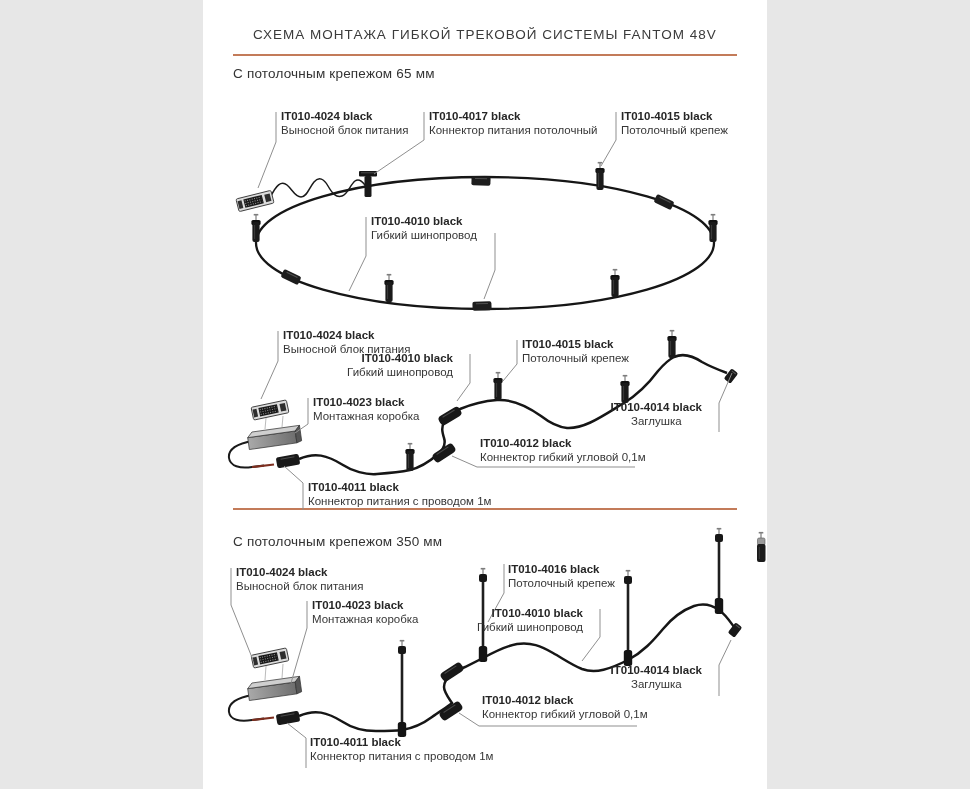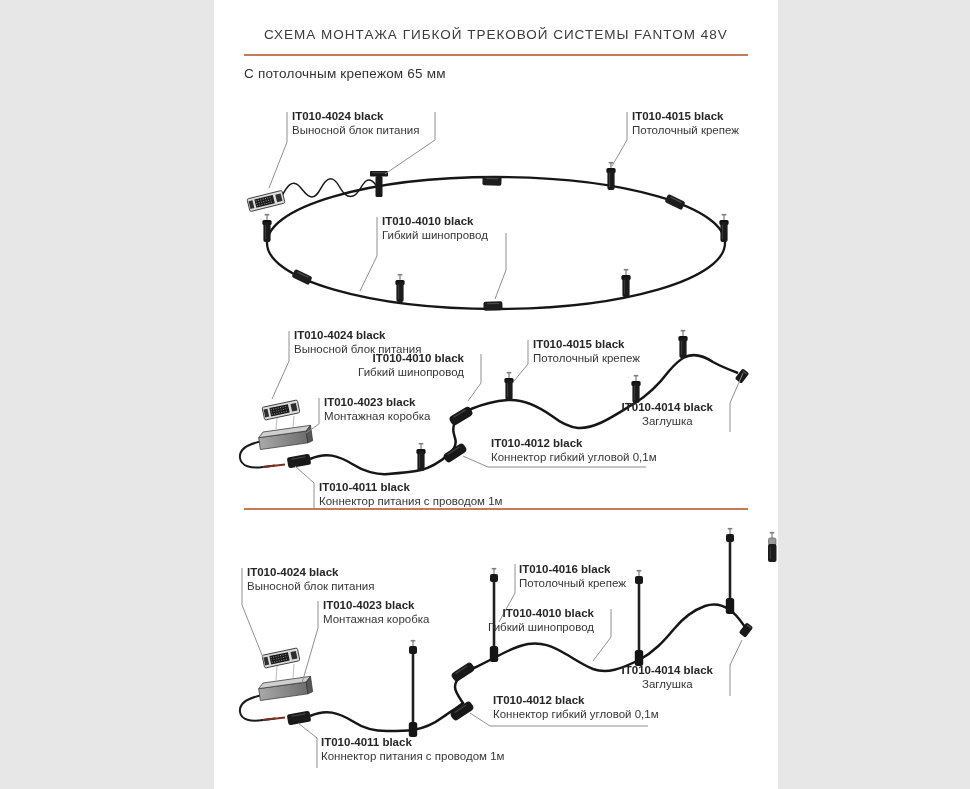--- a/index.html
+++ b/index.html
@@ -1,18 +1,18 @@
 <!DOCTYPE html>
 <html><head>
 <meta charset="utf-8">
 <style>
   html,body{margin:0;padding:0;}
   body{width:970px;height:789px;overflow:hidden;background:#e7e7e7;
        font-family:"Liberation Sans", sans-serif;}
-  .page{position:relative;width:956px;height:789px;background:#e7e7e7;margin-left:11px;}
+  .page{position:relative;width:956px;height:789px;background:#e7e7e7;}
   .sheet{position:absolute;left:203px;top:0;width:564px;height:789px;background:#ffffff;}
   .title{position:absolute;left:203px;top:27px;width:564px;text-align:center;
          font-size:13.5px;letter-spacing:1px;color:#3b3b3b;font-weight:400;}
   .rule{position:absolute;left:233px;width:504px;height:2px;background:#c37b59;}
   .rule1{top:54px;} .rule2{top:508px;}
   .heading{position:absolute;font-size:13.5px;color:#333;font-weight:400;letter-spacing:.2px;}
   .h1{left:233px;top:66px;} .h2{left:233px;top:534px;}
   svg.overlay{position:absolute;left:0;top:0;}
   .lbl{position:absolute;font-size:11.5px;line-height:14px;color:#2b2b2b;white-space:nowrap;}
   .lbl .code{font-weight:700;color:#262626;}
@@ -21,20 +21,21 @@
 </style>
 </head>
 <body>
 
 <div class="page">
   <div class="sheet"></div>
   <div class="title">СХЕМА МОНТАЖА ГИБКОЙ ТРЕКОВОЙ СИСТЕМЫ FANTOM 48V</div>
   <div class="rule rule1"></div>
   <div class="rule rule2"></div>
   <div class="heading h1">С потолочным крепежом 65 мм</div>
+  <div class="heading h2">С потолочным крепежом 350 мм</div>
 
   <svg class="overlay" width="970" height="789" viewBox="0 0 970 789">
     <defs>
       <linearGradient id="gboxf" x1="0" y1="0" x2="1" y2="0">
         <stop offset="0" stop-color="#a9a9a9"></stop>
           <stop offset="1" stop-color="#6e6e6e"></stop>
       </linearGradient>
 
       <g id="screw">
         <line x1="0" y1="-7" x2="0" y2="-1" stroke="#7d7d7d" stroke-width="1.2"></line>
@@ -211,20 +212,24 @@
       <path d="M 731,640 L 719,665 L 719,696" fill="none"></path>
       <path d="M 459,713 L 479,726 L 637,726" fill="none"></path>
       <path d="M 287,723 L 306,738 L 306,768" fill="none"></path>
     </g>
   </svg>
 
   <div class="lbl" style="left:281px;top:109px">
     <div class="code">IT010-4024 black</div>
     <div class="desc">Выносной блок питания</div>
   </div>
+  <div class="lbl" style="left:429px;top:109px">
+    <div class="code">IT010-4017 black</div>
+    <div class="desc">Коннектор питания потолочный</div>
+  </div>
   <div class="lbl" style="left:621px;top:109px">
     <div class="code">IT010-4015 black</div>
     <div class="desc">Потолочный крепеж</div>
   </div>
   <div class="lbl" style="left:371px;top:214px">
     <div class="code">IT010-4010 black</div>
     <div class="desc">Гибкий шинопровод</div>
   </div>
 
   <div class="lbl" style="left:283px;top:328px">

